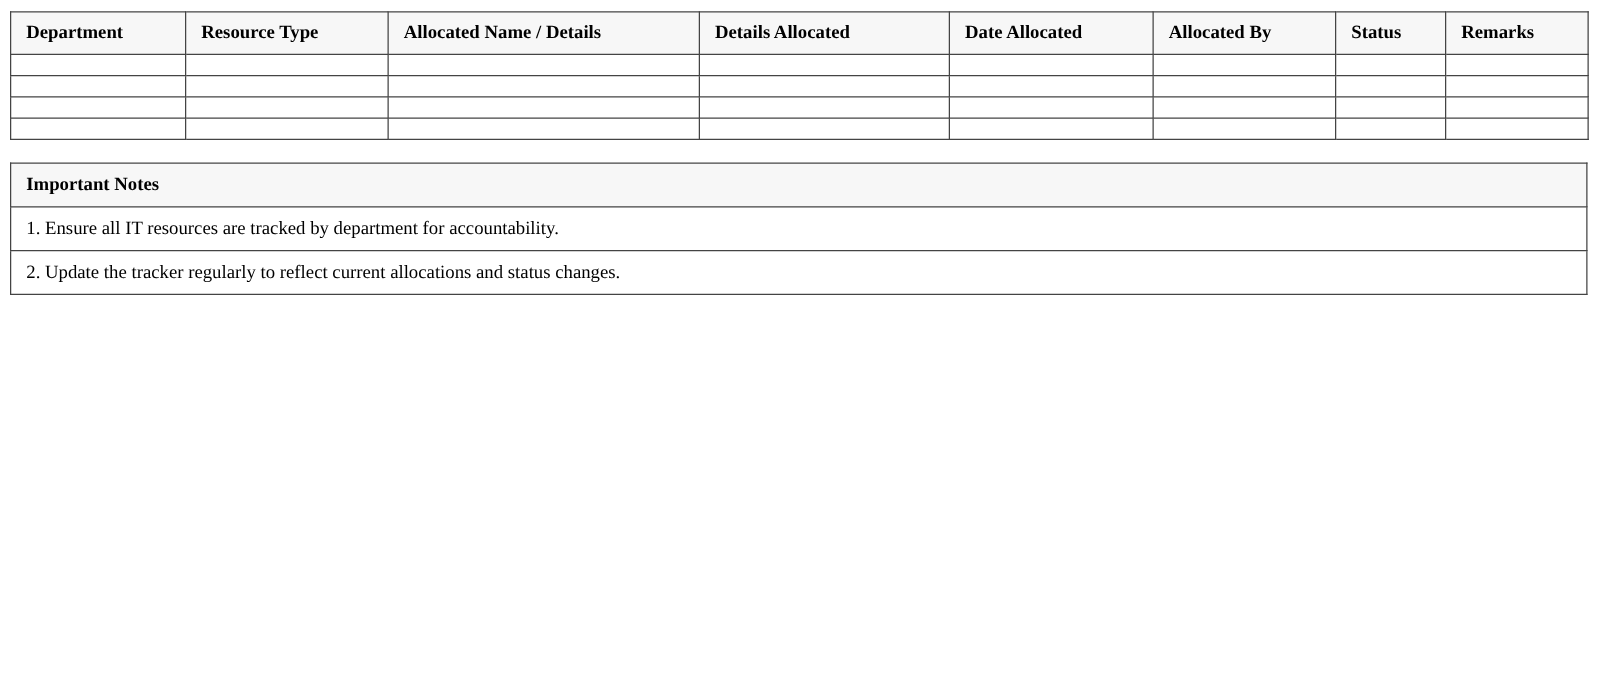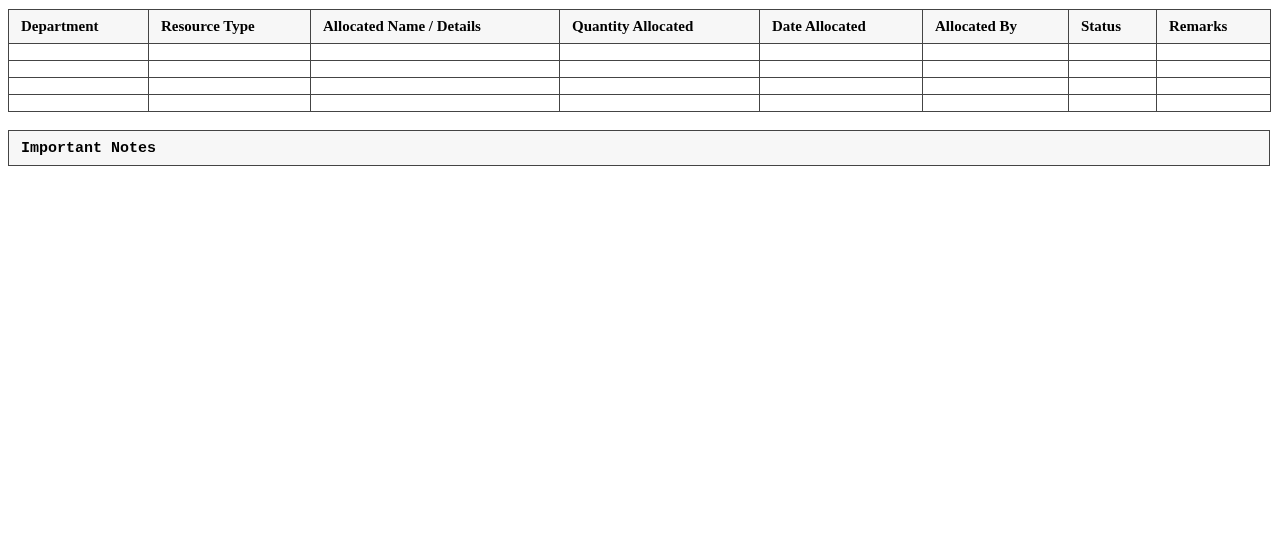--- a/index.html
+++ b/index.html
@@ -27,21 +27,20 @@
     .tracker td { height: 16px; }
     .notes {
       position: absolute; left: 8px; top: 130px; width: 1262px;
     }
     .notes th, .notes td {
       border: 1px solid #444;
       text-align: left;
       padding: 0 12px;
       height: 34px;
       font-size: 15px;
-      font-family: Liberation Mono, monospace;
     }
     .notes th { background: #f7f7f7; font-weight: bold; }
     .notes td { font-weight: normal; }
   </style>
 </head>
 <body>
 
 <table class="tracker">
   <colgroup>
     <col style="width:140px">
@@ -51,21 +50,21 @@
     <col style="width:163px">
     <col style="width:146px">
     <col style="width:88px">
     <col style="width:114px">
   </colgroup>
   <thead>
     <tr>
       <th>Department</th>
       <th>Resource Type</th>
       <th>Allocated Name / Details</th>
-      <th>Quantity Allocated</th>
+      <th>Details Allocated</th>
       <th>Date Allocated</th>
       <th>Allocated By</th>
       <th>Status</th>
       <th>Remarks</th>
     </tr>
   </thead>
   <tbody>
     <tr>
       <td></td>
       <td></td>
@@ -109,14 +108,20 @@
   </tbody>
 </table>
 
 <table class="notes">
   <thead>
     <tr>
       <th>Important Notes</th>
     </tr>
   </thead>
   <tbody>
+    <tr>
+      <td>1. Ensure all IT resources are tracked by department for accountability.</td>
+    </tr>
+    <tr>
+      <td>2. Update the tracker regularly to reflect current allocations and status changes.</td>
+    </tr>
   </tbody>
 </table>
 
 </body></html>

